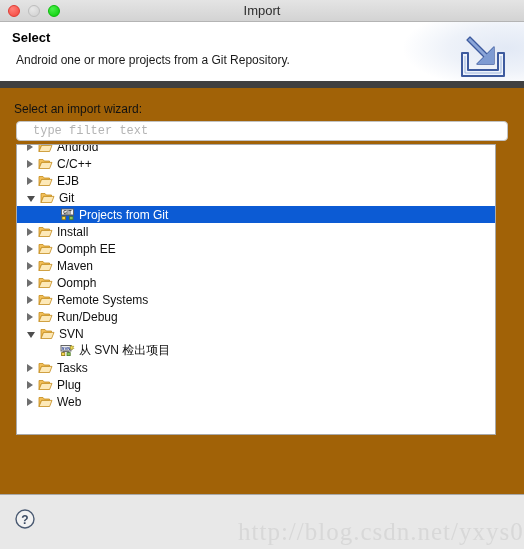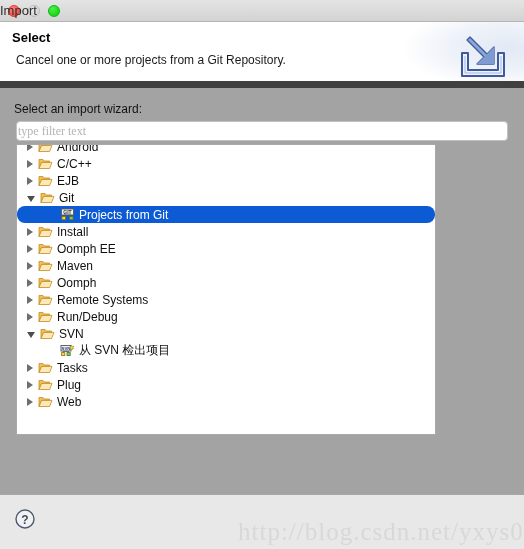--- a/index.html
+++ b/index.html
@@ -27,20 +27,21 @@
   #traffic {
     position: absolute; left: 8px; top: 5px;
     display: flex; gap: 8px; align-items: center;
   }
   .light { width: 12px; height: 12px; border-radius: 50%; }
   .light.close   { background: radial-gradient(circle at 35% 30%, #ff8078, #f4453c); border: 1px solid #df3a32; }
   .light.min     { background: radial-gradient(circle at 35% 30%, #e8e8e8, #cfcfcf); border: 1px solid #bdbdbd; }
   .light.max     { background: radial-gradient(circle at 35% 30%, #4cf04c, #06cc06); border: 1px solid #08bb08; }
   #window-title {
     position: absolute; left: 0; right: 0; top: 3px;
+    text-align: center;
     font-size: 13px; color: #2e2e2e;
   }
 
   
   #banner {
     position: relative;
     height: 66px;
     background: #ffffff;
     border-bottom: 7px solid #404040;
     flex: 0 0 auto;
@@ -59,62 +60,62 @@
     width: 120px; height: 66px;
     background: radial-gradient(ellipse at 85% 40%, #e2e9f5 0%, #eef2f9 40%, #ffffff 72%);
   }
   #banner-icon {
     position: absolute; right: 14px; top: 9px;
   }
 
   
   #body {
     flex: 1 1 auto;
-    background: #a3a3a3;
+    background: #a16207;
     position: relative;
   }
   #wizard-label {
     position: absolute; left: 14px; top: 14px;
     font-size: 12px; color: #121212;
   }
   #filter-input {
     position: absolute; left: 16px; top: 33px;
     width: 492px; height: 20px;
     background: #ffffff;
     border: 1px solid #c2c2c2;
     border-radius: 4px;
-    font-family: Liberation Serif, serif;
+    font-family: Liberation Mono, monospace;
     font-size: 12px;
     color: #222;
-    padding: 0 1px;
+    padding: 0 16px;
     outline: none;
   }
   #filter-input::placeholder { color: #b4b4b4; }
 
   #tree-box {
     position: absolute; left: 16px; top: 56px;
-    width: 420px; height: 291px;
+    width: 480px; height: 291px;
     background: #ffffff;
     border: 1px solid #a9a9a9;
     overflow: hidden;
   }
   #tree-scroll {
     position: relative;
     margin-top: -7px;   
   }
   .row {
     position: relative;
     height: 17px;
     display: flex;
     align-items: center;
     white-space: nowrap;
     font-size: 12px;
     color: #101010;
   }
-  .row.selected { background: #0c5bd4; color: #ffffff; border-radius: 8px; }
+  .row.selected { background: #0c5bd4; color: #ffffff; }
   .twisty {
     width: 0; height: 0;
     margin-left: 10px;
     flex: 0 0 auto;
   }
   .twisty.collapsed {
     border-top: 4.5px solid transparent;
     border-bottom: 4.5px solid transparent;
     border-left: 6px solid #6e6e6e;
   }
@@ -189,21 +190,21 @@
     <div id="traffic">
       <div class="light close"></div>
       <div class="light min"></div>
       <div class="light max"></div>
     </div>
     <div id="window-title">Import</div>
   </div>
 
   <div id="banner">
     <div id="banner-title">Select</div>
-    <div id="banner-desc">Cancel one or more projects from a Git Repository.</div>
+    <div id="banner-desc">Android one or more projects from a Git Repository.</div>
     <div id="banner-icon-wrap">
       <div id="banner-icon">
         <svg width="56" height="50" viewBox="0 0 56 50">
 
           <path d="M16 6 L33 23 L40 16 L40 33 L23 33 L30 26 L13 9 Z" fill="#8ca6d8" stroke="#3d5a9e" stroke-width="1.3" stroke-linejoin="round"></path>
           <path d="M33 23 L40 16 L40 33 L23 33 Z" fill="#7e9bd2"></path>
 
           <path d="M8 22 L8 45 L50 45 L50 22 L44 22 L44 39 L14 39 L14 22 Z" fill="#eef3fb" stroke="#3d5a9e" stroke-width="2" stroke-linejoin="round"></path>
           <path d="M11 25 L11 42 L47 42 L47 25" fill="none" stroke="#9fb6dd" stroke-width="1"></path>
         </svg>

